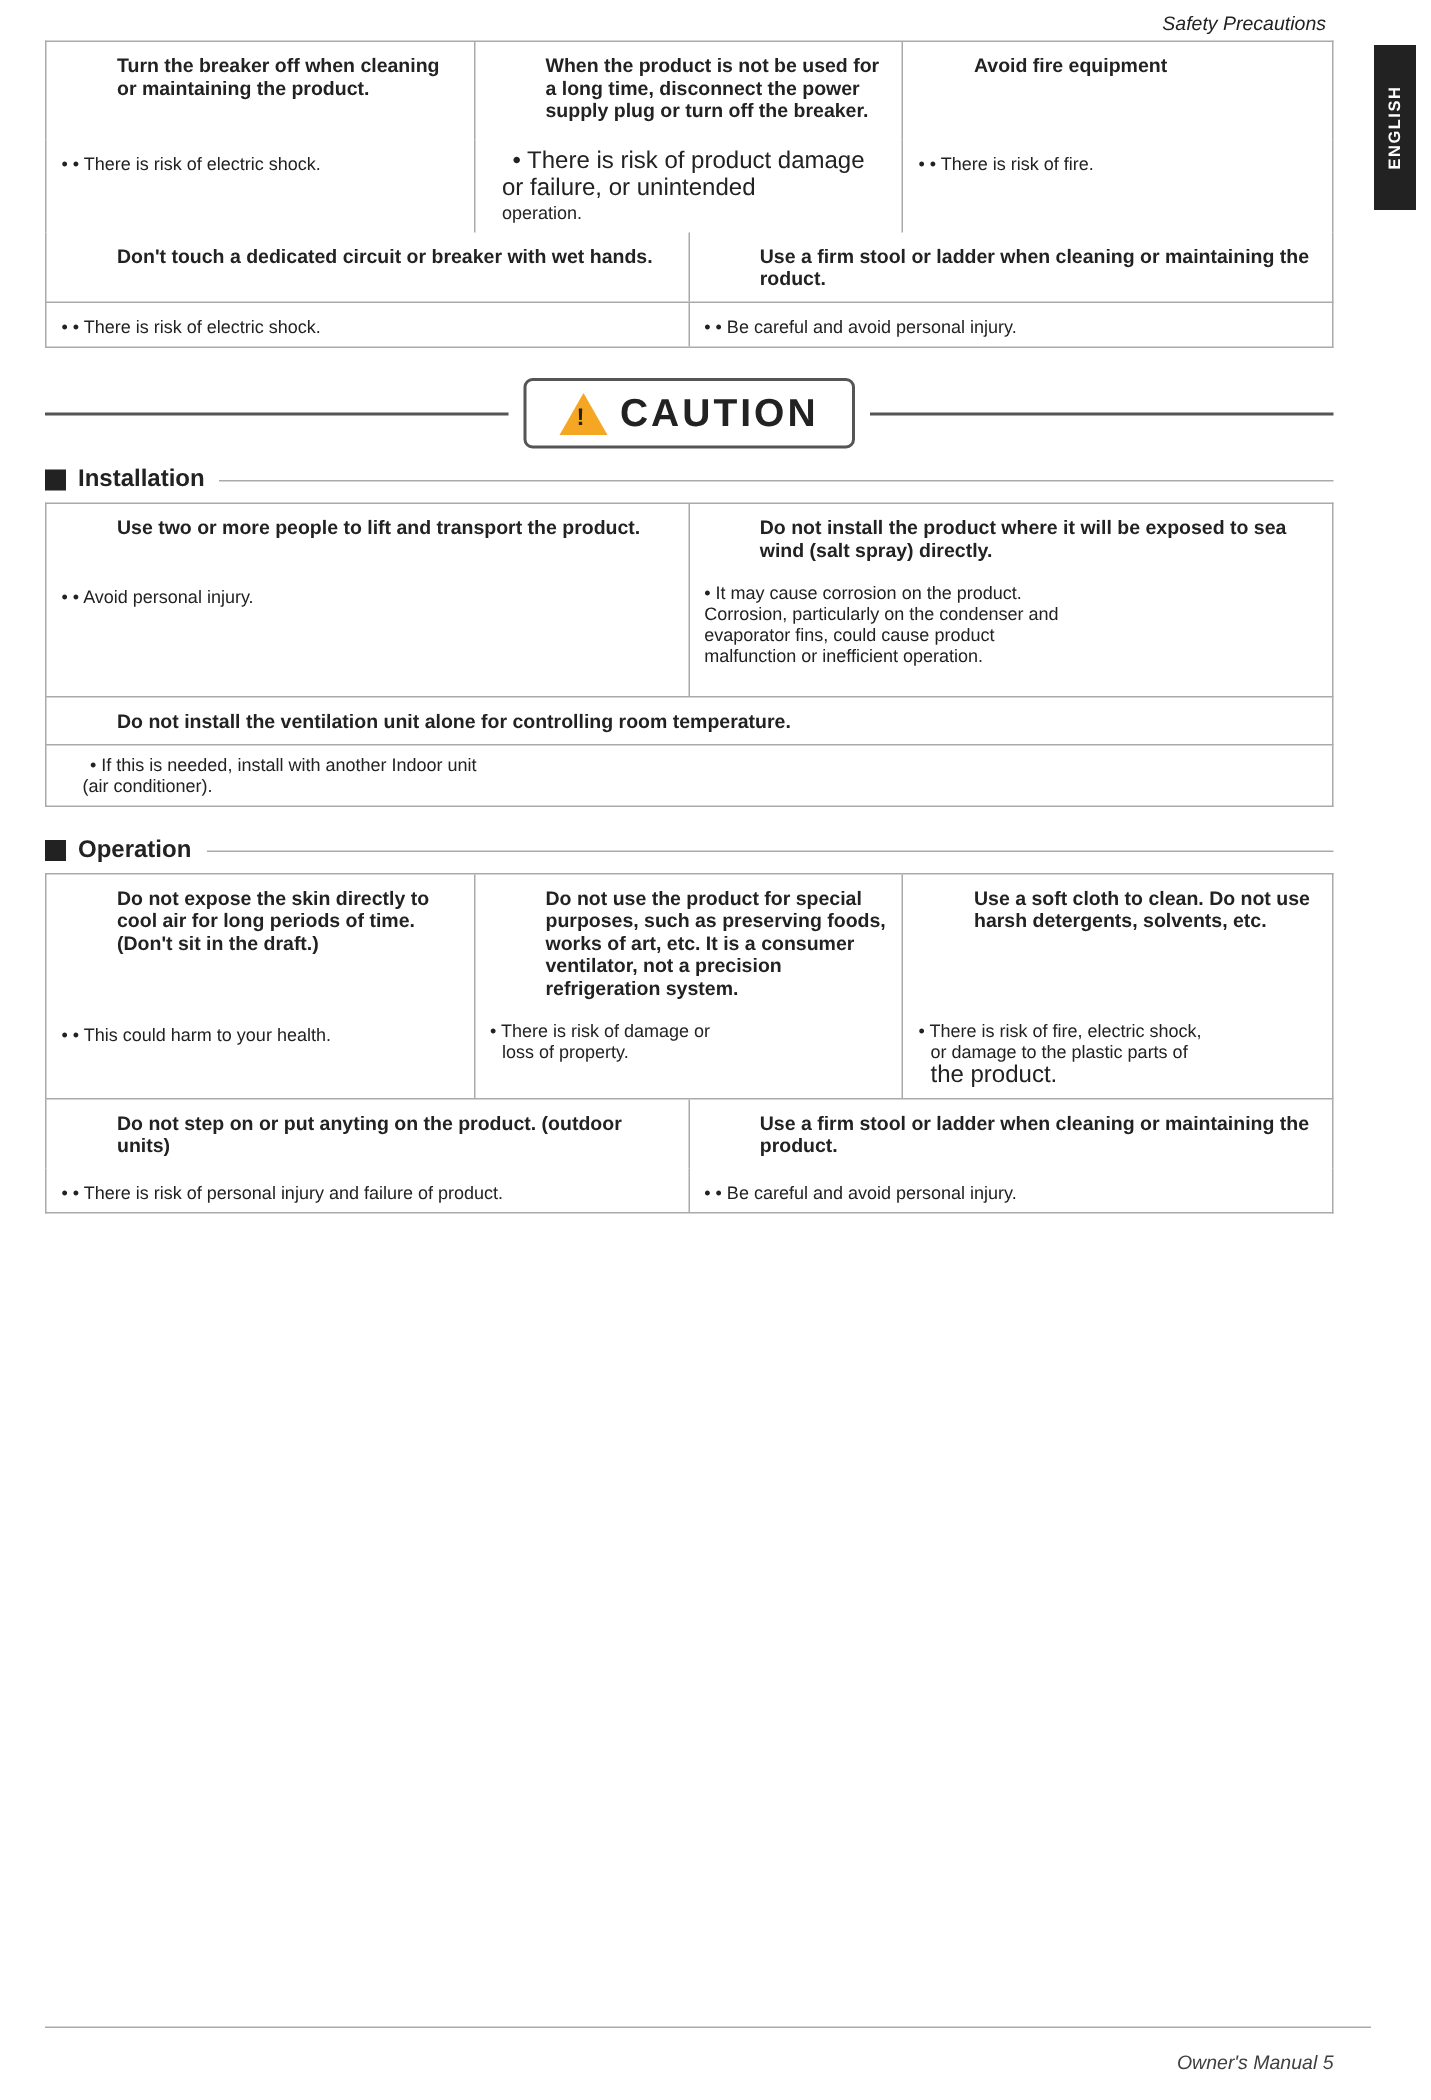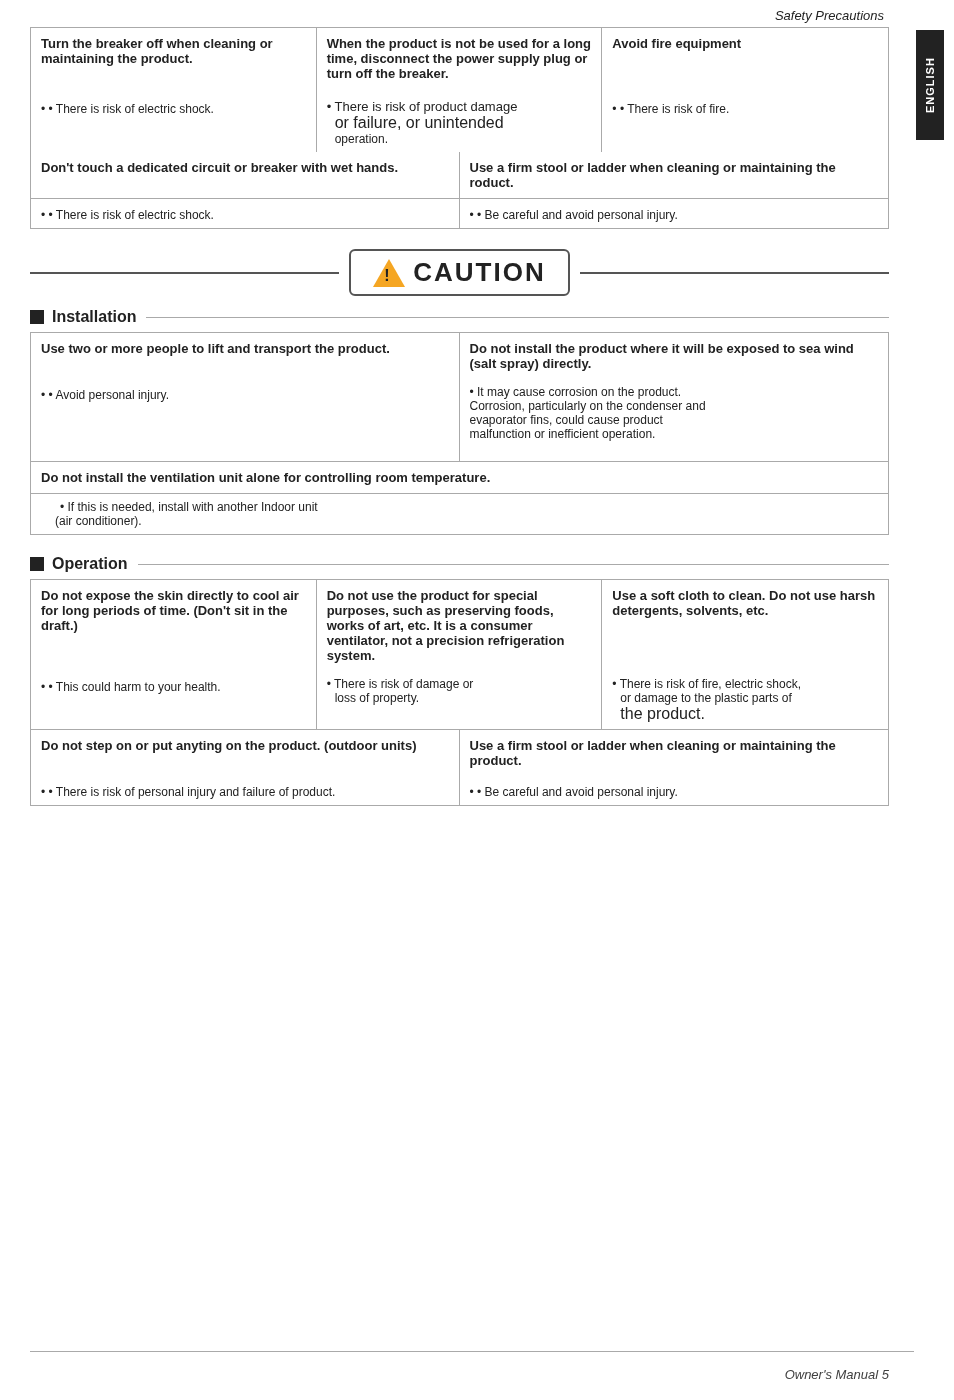--- a/index.html
+++ b/index.html
@@ -329,21 +329,21 @@
       right: 55px;
       font-style: italic;
       font-size: 13px;
       color: #404040;
     }
     .footer-line {
       border-top: 1px solid #aaa;
       margin: 0 30px 8px 30px;
     }
 
-    .bold { font-weight: bold; }
+    .bold { font-weight: bold; margin-left: 37px; }
   </style>
 </head>
 <body>
 
 <div class="page-wrapper">
 
   <div class="safety-precautions-label">
     <span>Safety Precautions</span>
   </div>
 
@@ -363,21 +363,21 @@
       <div class="top-grid-cell">
         <div class="cell-title bold">Avoid fire equipment</div>
       </div>
     </div>
 
     <div class="top-grid-notes">
       <div class="top-grid-notes-cell">
         <div class="bullet-item">• There is risk of electric shock.</div>
       </div>
       <div class="top-grid-notes-cell">
-        <div style="font-size:13px;">• There is risk of product damage</div>
+        <div style="font-size:16px;text-align:center;">• There is risk of product damage</div>
         <div style="font-size:16px; padding-left:8px;">or failure, or unintended</div>
         <div style="font-size:12px; padding-left:8px;">operation.</div>
       </div>
       <div class="top-grid-notes-cell">
         <div class="bullet-item">• There is risk of fire.</div>
       </div>
     </div>
 
     <div class="mid-grid">
       <div class="mid-grid-cell">

